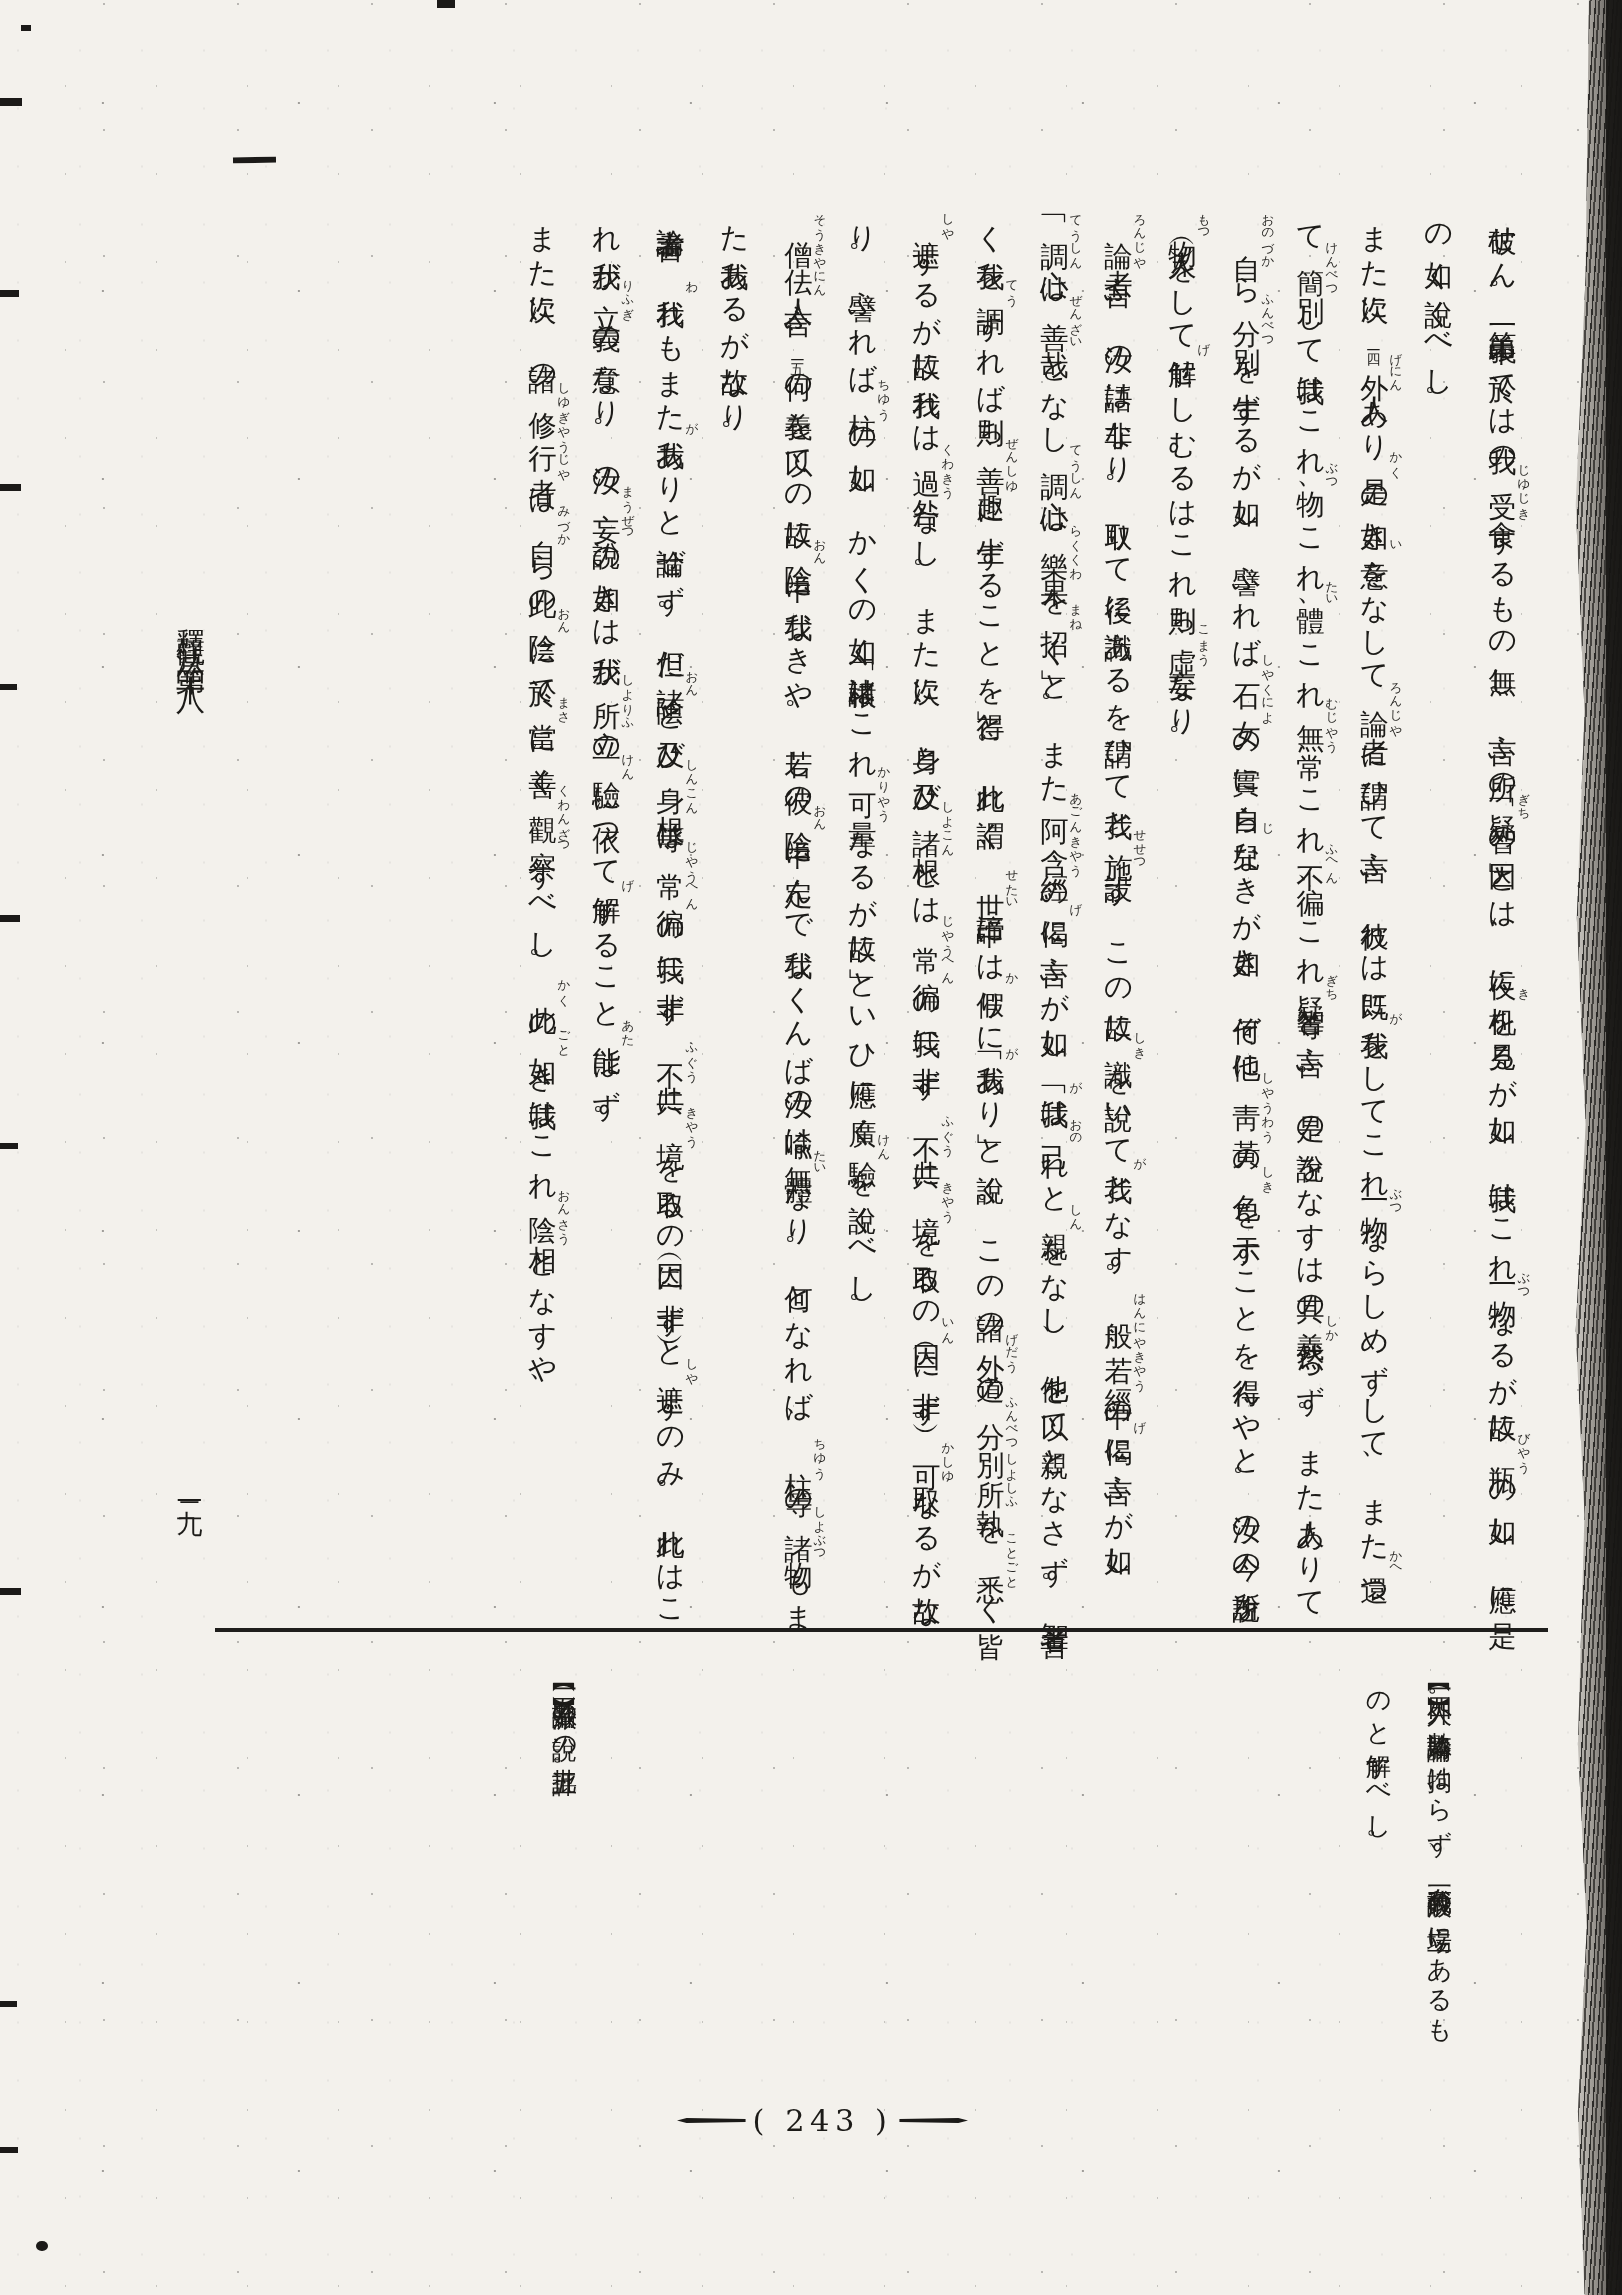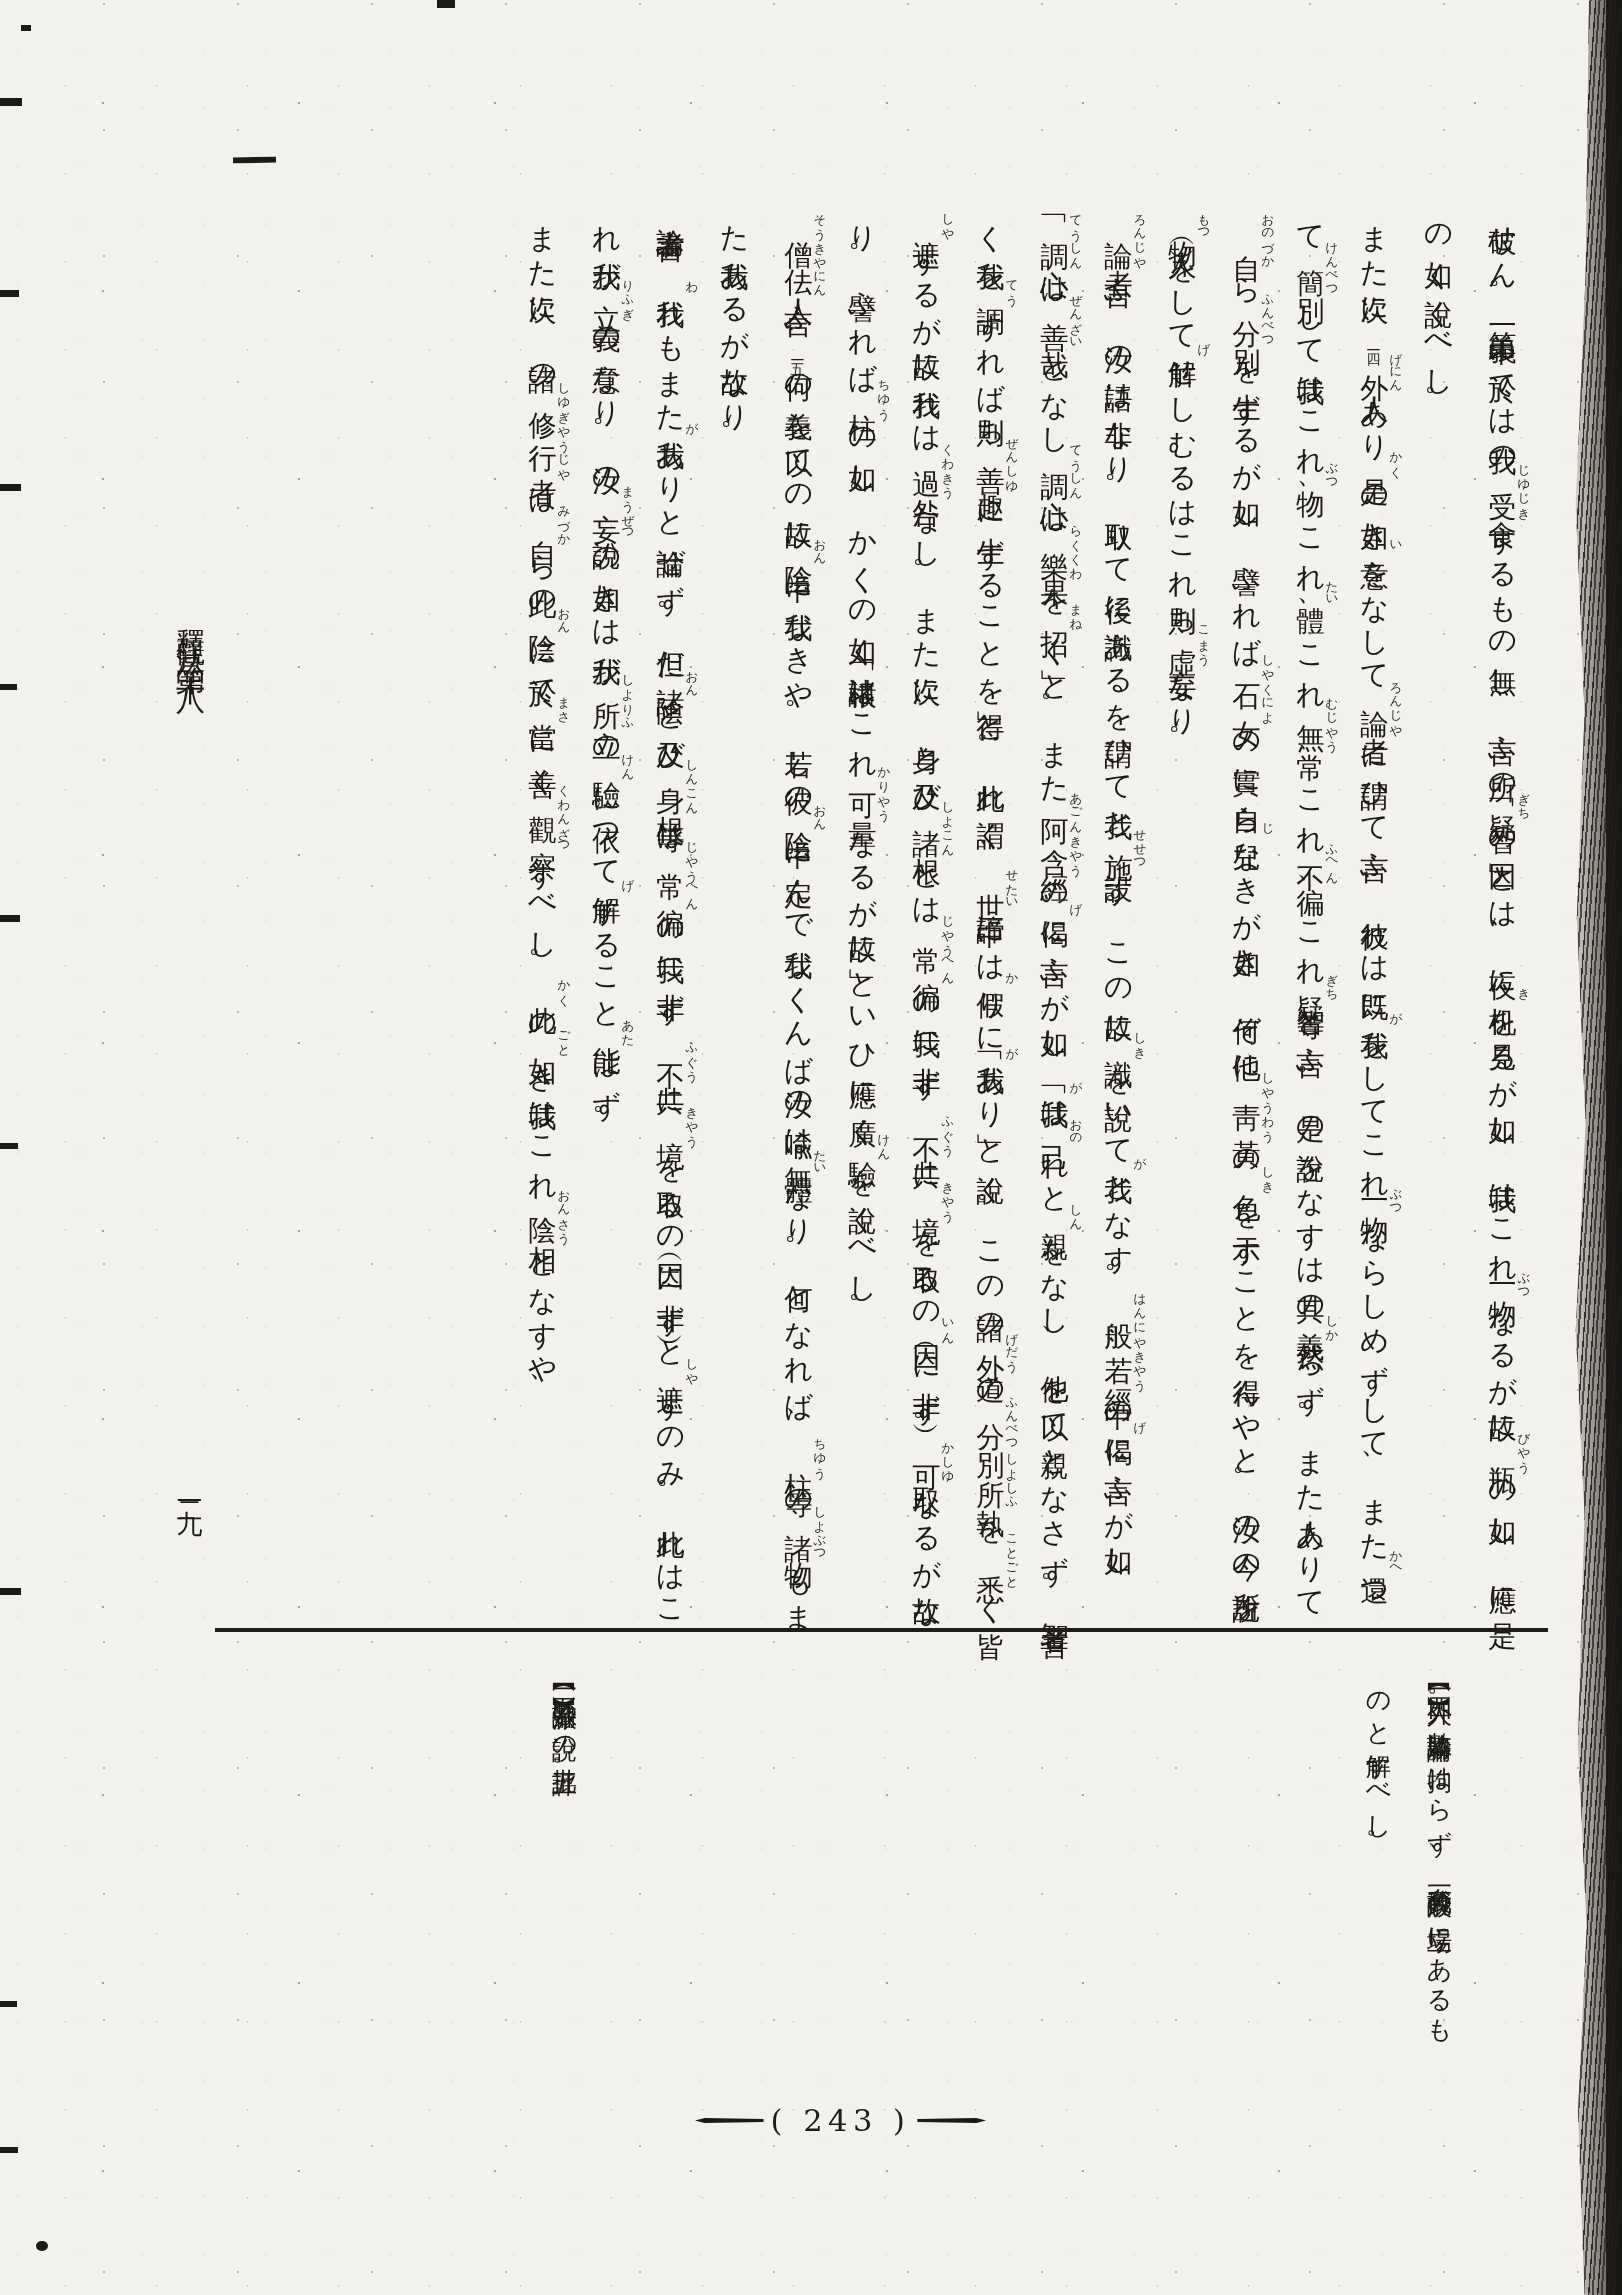--- a/index.html
+++ b/index.html
@@ -60,21 +60,21 @@
   
   .footnote{
     position:absolute;top:1675px;z-index:4;
     writing-mode:vertical-rl;text-orientation:mixed;
     font-size:25px;line-height:61px;letter-spacing:1.7px;
   }
   .footnote-14{right:153px;height:374px;}
   .footnote-15{right:1028px;height:402px;}
   
   .bottom-folio{
-    position:absolute;left:695px;top:2096px;width:291px;height:49px;z-index:4;
+    position:absolute;left:677px;top:2096px;width:291px;height:49px;z-index:4;
     display:flex;align-items:center;justify-content:center;gap:7px;
     font-size:30.5px;
   }
   .folio-dash{height:4.9px;background:#1b1a18;flex:1;}
   .folio-dash.left{clip-path:polygon(0 50%,14% 0,100% 18%,100% 82%,14% 100%);}
   .folio-dash.right{clip-path:polygon(0 18%,86% 0,100% 50%,86% 100%,0 82%);}
   .folio-text{letter-spacing:5.5px;white-space:nowrap;}
 </style>
 </head>
 <body>

